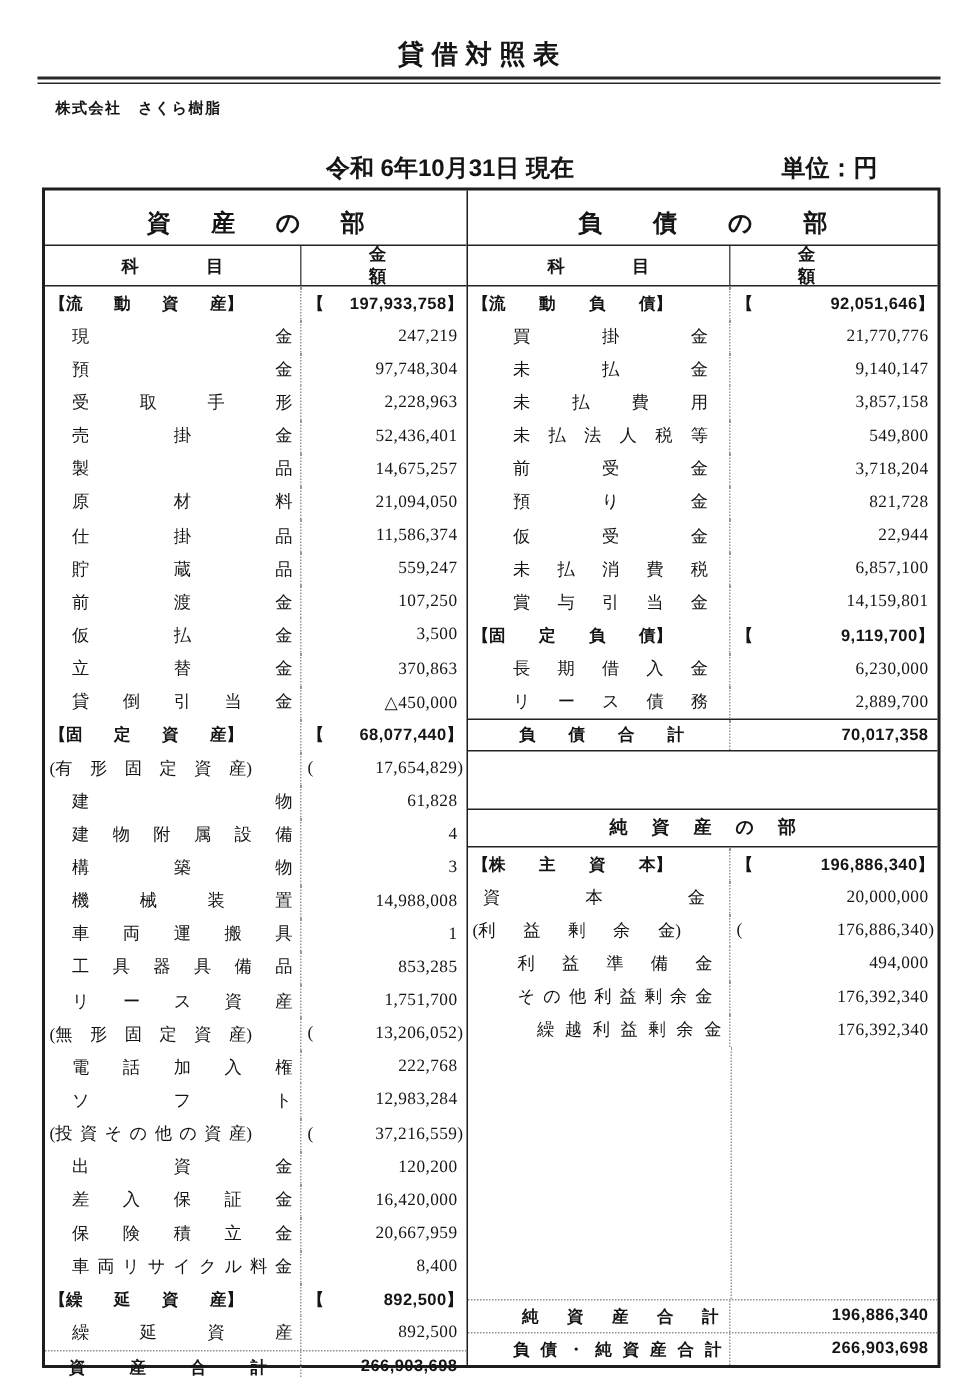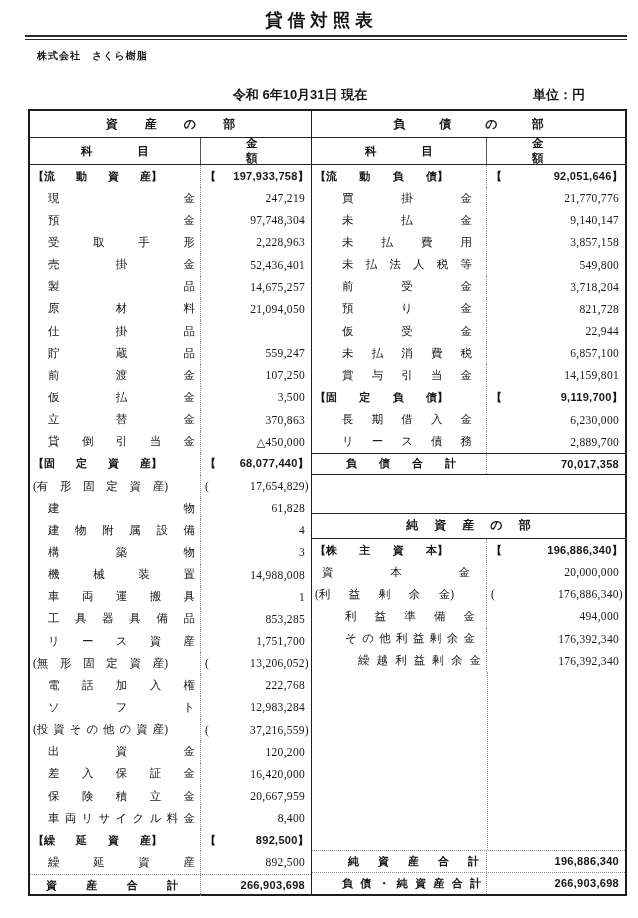--- a/index.html
+++ b/index.html
@@ -5,49 +5,49 @@
   html,body{margin:0;padding:0;}
   body{
     width:638px;height:918px;position:relative;overflow:hidden;
     background:#ffffff;color:#151515;
     font-family:"Liberation Serif","DejaVu Serif",serif;
     font-size:11.5px;
   }
   .title{
     padding-top:8px;text-align:center;
     font-family:"Liberation Sans","DejaVu Sans",sans-serif;
-    font-weight:bold;font-size:17.5px;letter-spacing:5px;text-indent:5px;
+    font-weight:bold;font-size:17.5px;letter-spacing:5px;text-indent:5px;margin-top:16px;
   }
   .title-rule{
     margin:3px 11px 0 25px;height:2px;
     border-top:2px solid #2a2a2a;border-bottom:1px solid #2a2a2a;
   }
   .company{
     margin:9px 0 0 37px;
     font-family:"Liberation Sans","DejaVu Sans",sans-serif;
     font-weight:bold;font-size:10px;letter-spacing:1px;
   }
   .meta{position:relative;margin-top:23px;height:15px;
     font-family:"Liberation Sans","DejaVu Sans",sans-serif;
-    font-weight:bold;font-size:13px;text-decoration:underline;}
+    font-weight:bold;font-size:16px;text-decoration:underline;}
   .meta .date{position:absolute;left:0;width:600px;text-align:center;}
   .meta .unit{position:absolute;right:53px;}
   
   .bs{
     margin:8px 0 0 28px;width:599px;height:787px;
     box-sizing:border-box;border:2px solid #1d1d1d;
     display:flex;background:#fff;
   }
   .col{display:flex;flex-direction:column;box-sizing:border-box;}
   .col.L{width:282px;border-right:1.5px solid #1d1d1d;}
   .col.R{flex:1;}
   .sechead{
     height:26px;line-height:26px;flex:0 0 26px;border-bottom:1px solid #222;
     text-align:center;font-family:"Liberation Sans","DejaVu Sans",sans-serif;
-    font-weight:bold;font-size:12px;
+    font-weight:bold;font-size:16px;margin-top:10px;
   }
   .L .sechead{letter-spacing:27px;padding-left:27px;}
   .R .sechead{letter-spacing:34px;padding-left:34px;}
   .heads{display:flex;height:26px;flex:0 0 26px;border-bottom:1px solid #222;
     font-family:"Liberation Sans","DejaVu Sans",sans-serif;font-weight:bold;font-size:11.5px;}
   .hk,.ha{display:flex;align-items:center;justify-content:center;box-sizing:border-box;
     letter-spacing:45px;padding-left:45px;}
   .L .hk{width:171px;border-right:1px solid #555;}
   .R .hk{width:175px;border-right:1px solid #555;}
   .ha{flex:1;}
@@ -183,20 +183,24 @@
             <span></span>
             <span>21,094,050</span>
           </div>
         </div>
         <div class="row i">
           <div class="kmk">
             <span>仕</span>
             <span>掛</span>
             <span>品</span>
           </div>
+          <div class="amt">
+            <span></span>
+            <span>11,586,374</span>
+          </div>
         </div>
         <div class="row i">
           <div class="kmk">
             <span>貯</span>
             <span>蔵</span>
             <span>品</span>
           </div>
           <div class="amt">
             <span></span>
             <span>559,247</span>

